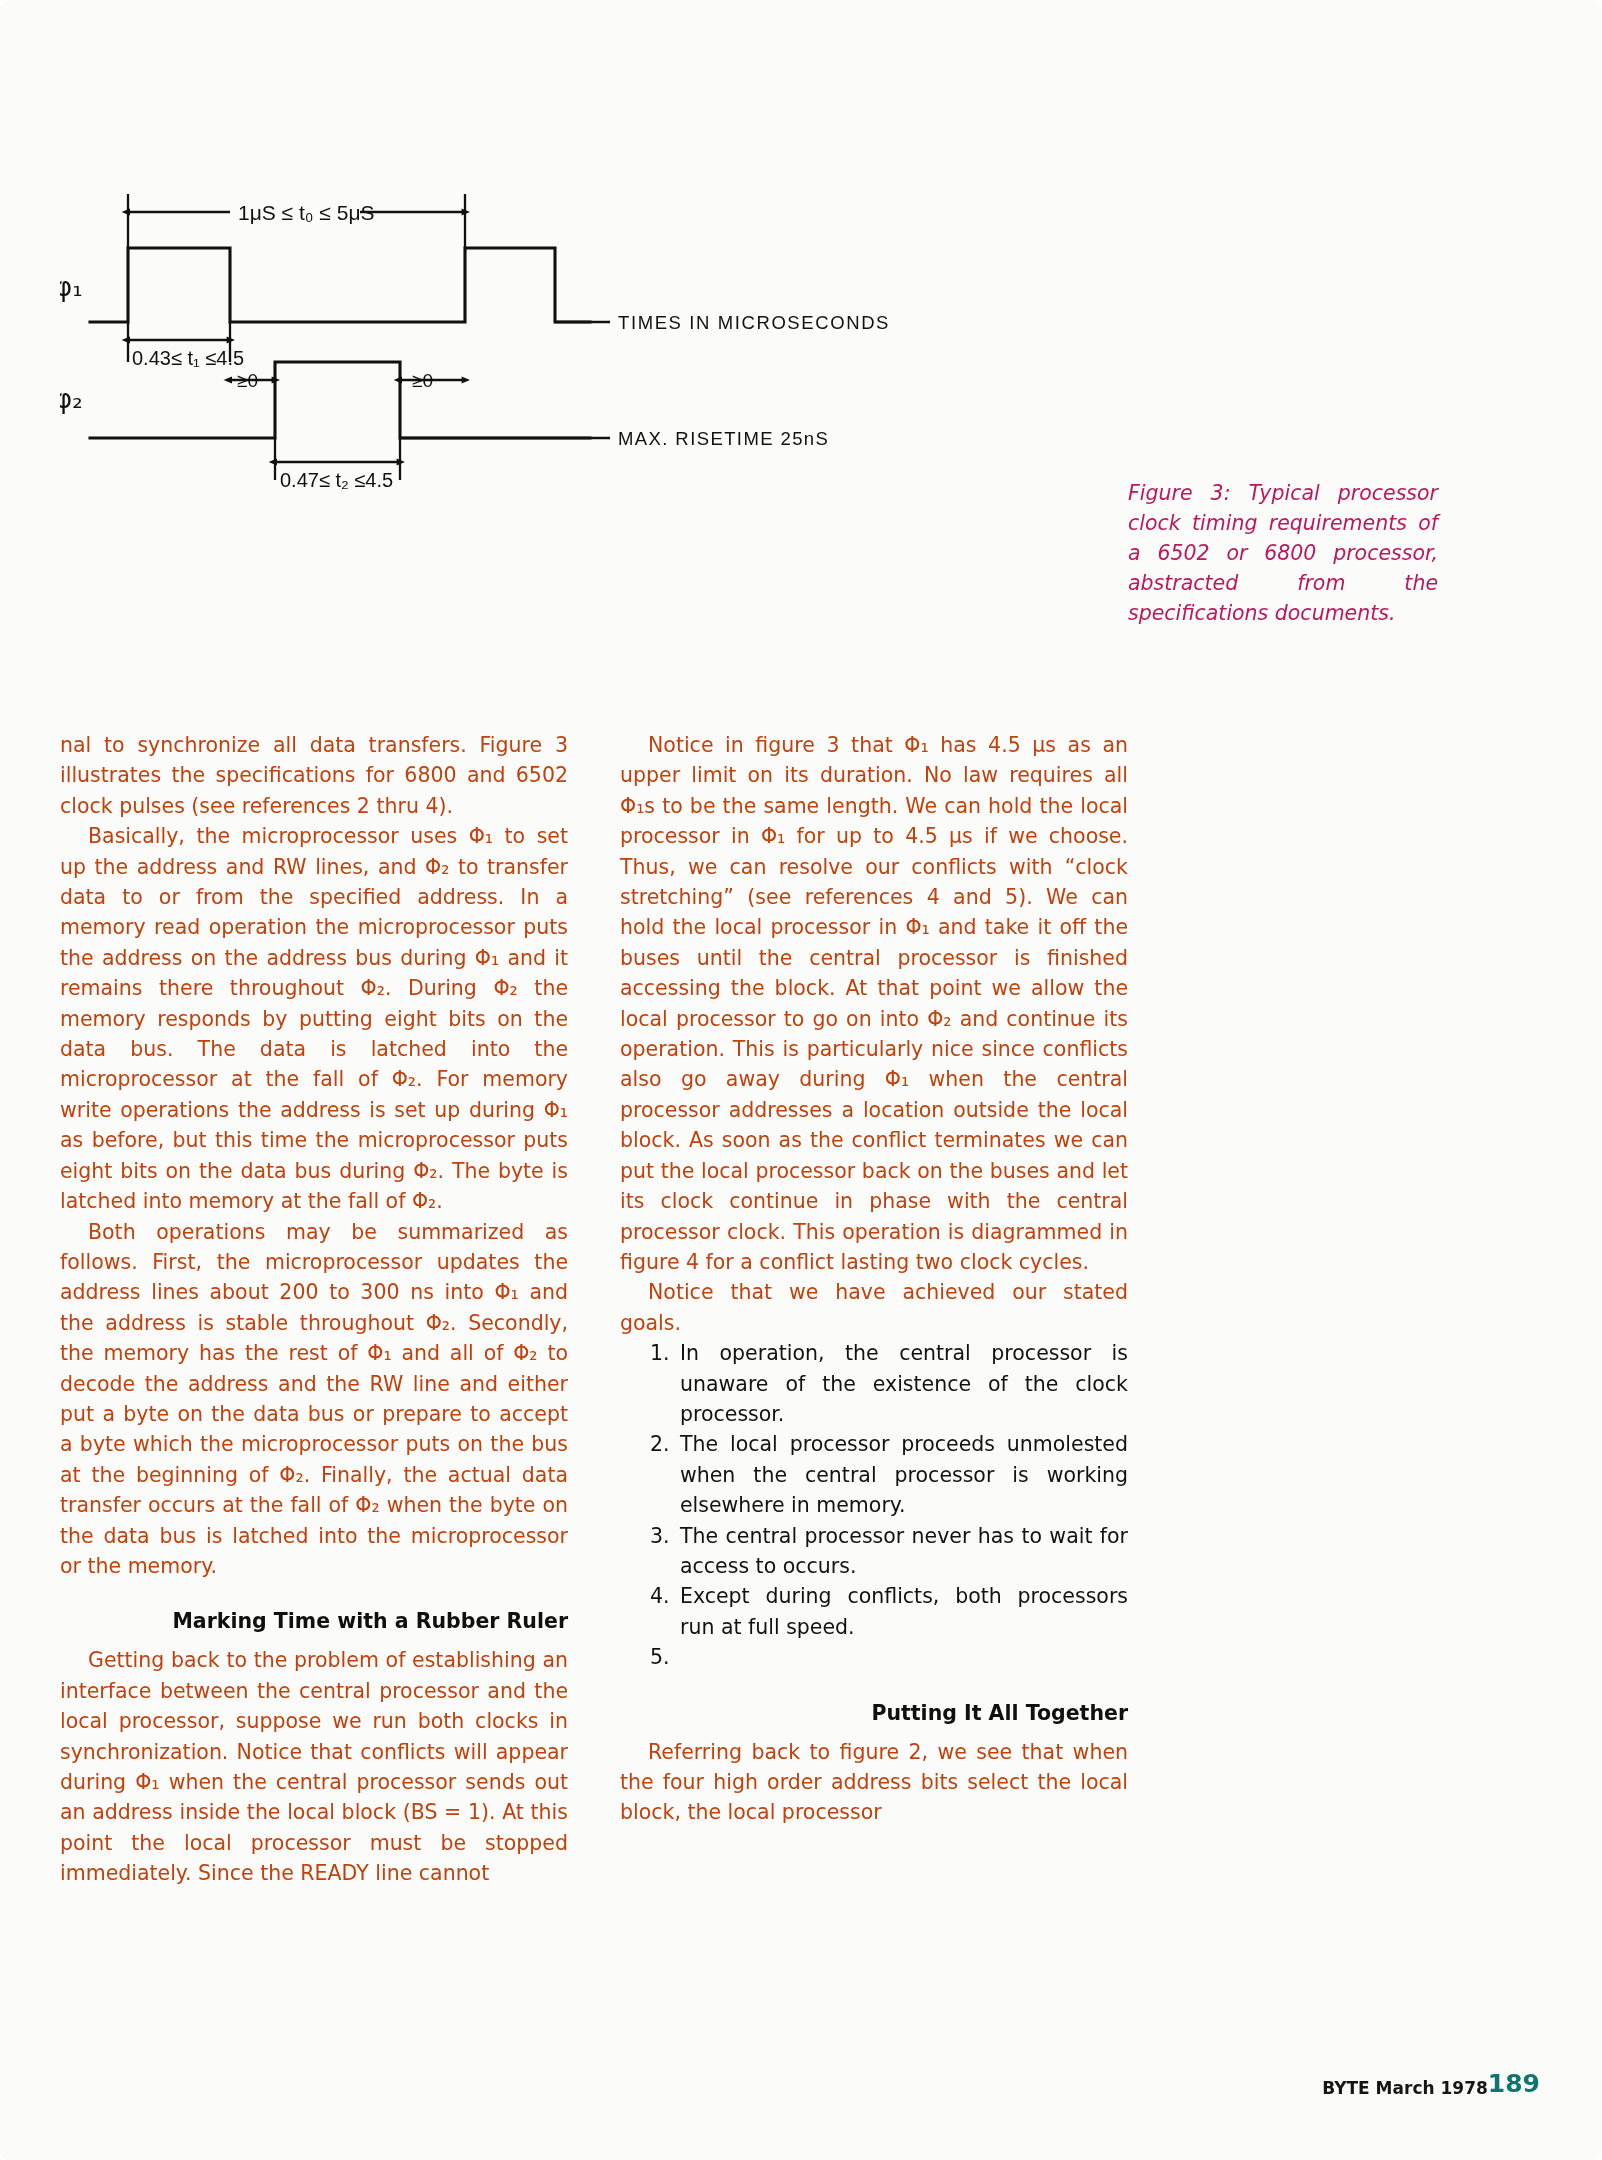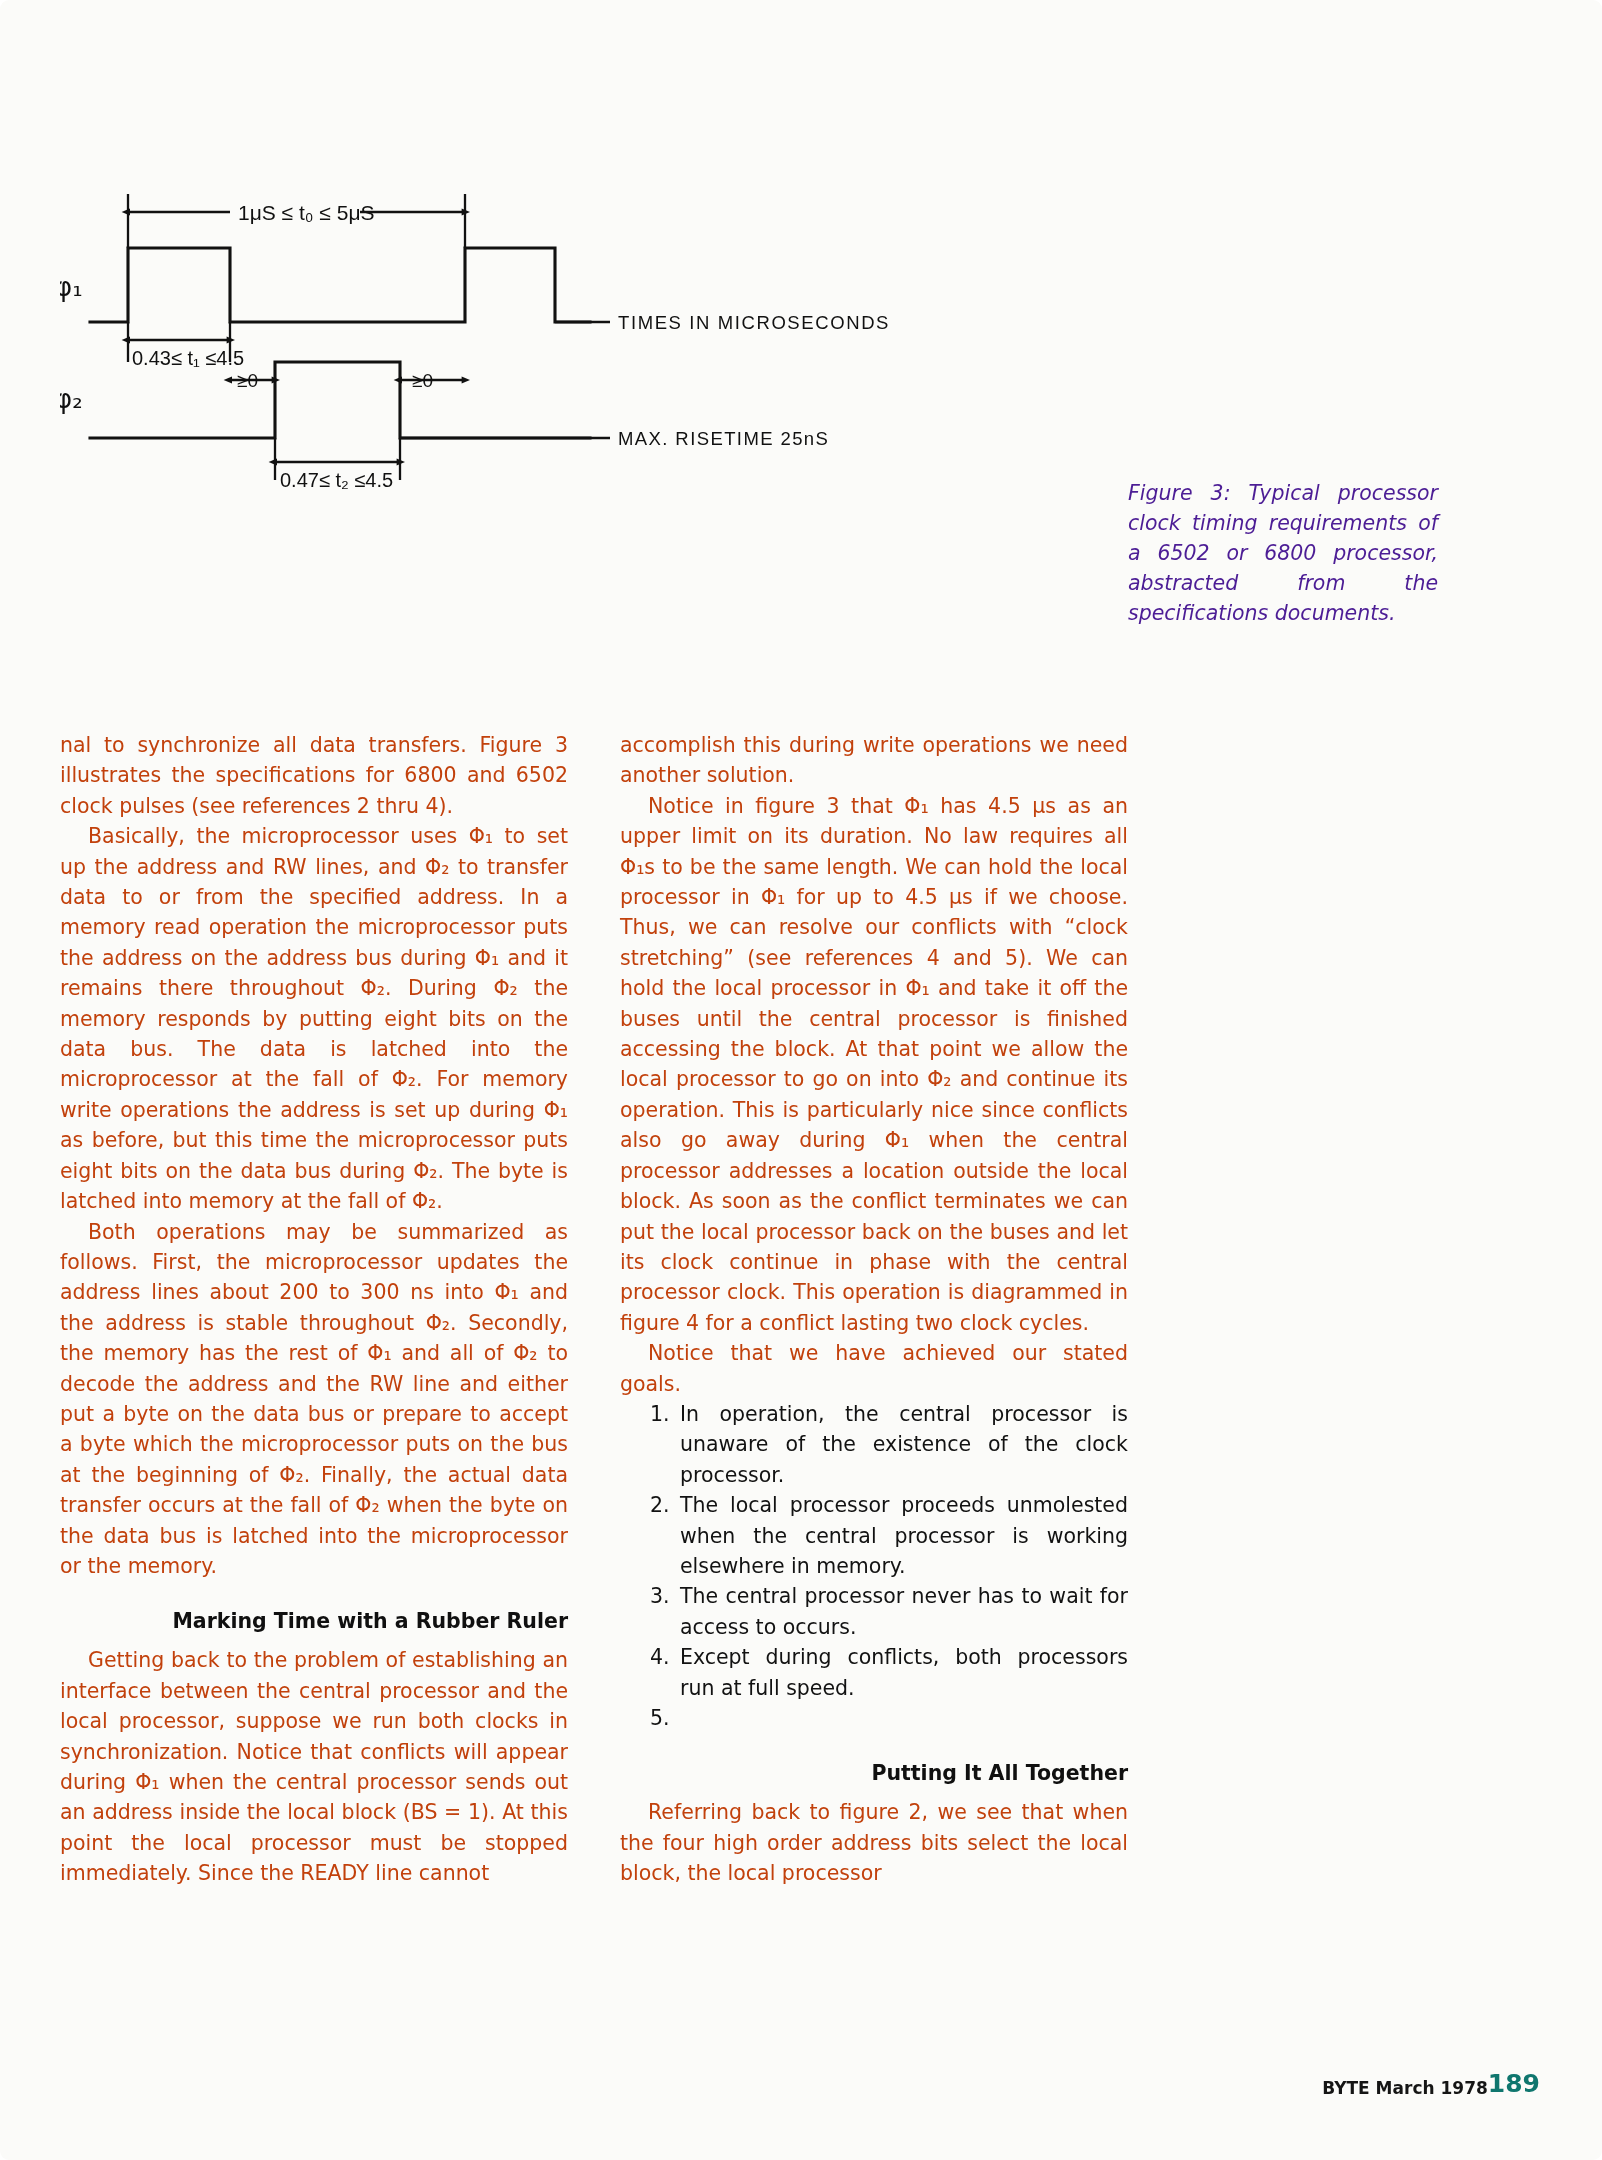--- a/index.html
+++ b/index.html
@@ -35,21 +35,21 @@
   .fig-caption {
     position: absolute;
     left: 1128px;
     top: 478px;
     width: 310px;
     font-family: "DejaVu Sans", sans-serif;
     font-style: italic;
     font-size: 20.5px;
     line-height: 30px;
     text-align: justify;
-    color: #4c1d95;
+    color: #be185d;
   }
 
   
   .columns {
     position: absolute;
     left: 60px;
     top: 730px;
     width: 1130px;
     display: flex;
     gap: 52px;
@@ -198,21 +198,20 @@
 
     <div class="col">
       <p>nal to synchronize all data transfers. Figure 3 illustrates the specifications for 6800 and 6502 clock pulses (see references 2 thru 4).</p>
       <p class="indent">Basically, the microprocessor uses Φ₁ to set up the address and RW lines, and Φ₂ to transfer data to or from the specified address. In a memory read operation the microprocessor puts the address on the address bus during Φ₁ and it remains there throughout Φ₂. During Φ₂ the memory responds by putting eight bits on the data bus. The data is latched into the microprocessor at the fall of Φ₂. For memory write operations the address is set up during Φ₁ as before, but this time the microprocessor puts eight bits on the data bus during Φ₂. The byte is latched into memory at the fall of Φ₂.</p>
       <p class="indent">Both operations may be summarized as follows. First, the microprocessor updates the address lines about 200 to 300 ns into Φ₁ and the address is stable throughout Φ₂. Secondly, the memory has the rest of Φ₁ and all of Φ₂ to decode the address and the RW line and either put a byte on the data bus or prepare to accept a byte which the microprocessor puts on the bus at the beginning of Φ₂. Finally, the actual data transfer occurs at the fall of Φ₂ when the byte on the data bus is latched into the microprocessor or the memory.</p>
       <h3>Marking Time with a Rubber Ruler</h3>
       <p class="indent">Getting back to the problem of establishing an interface between the central processor and the local processor, suppose we run both clocks in synchronization. Notice that conflicts will appear during Φ₁ when the central processor sends out an address inside the local block (BS = 1). At this point the local processor must be stopped immediately. Since the READY line cannot</p>
     </div>
 
     <div class="col">
-      <p>accomplish this during write operations we need another solution.</p>
       <p class="indent">Notice in figure 3 that Φ₁ has 4.5 μs as an upper limit on its duration. No law requires all Φ₁s to be the same length. We can hold the local processor in Φ₁ for up to 4.5 μs if we choose. Thus, we can resolve our conflicts with “clock stretching” (see references 4 and 5). We can hold the local processor in Φ₁ and take it off the buses until the central processor is finished accessing the block. At that point we allow the local processor to go on into Φ₂ and continue its operation. This is particularly nice since conflicts also go away during Φ₁ when the central processor addresses a location outside the local block. As soon as the conflict terminates we can put the local processor back on the buses and let its clock continue in phase with the central processor clock. This operation is diagrammed in figure 4 for a conflict lasting two clock cycles.</p>
       <p class="indent">Notice that we have achieved our stated goals.</p>
 
       <ol class="numlist">
         <li>
           <span class="num">1.</span>
           <span class="txt">In operation, the central processor is unaware of the existence of the clock processor.</span>
         </li>
         <li>
           <span class="num">2.</span>

